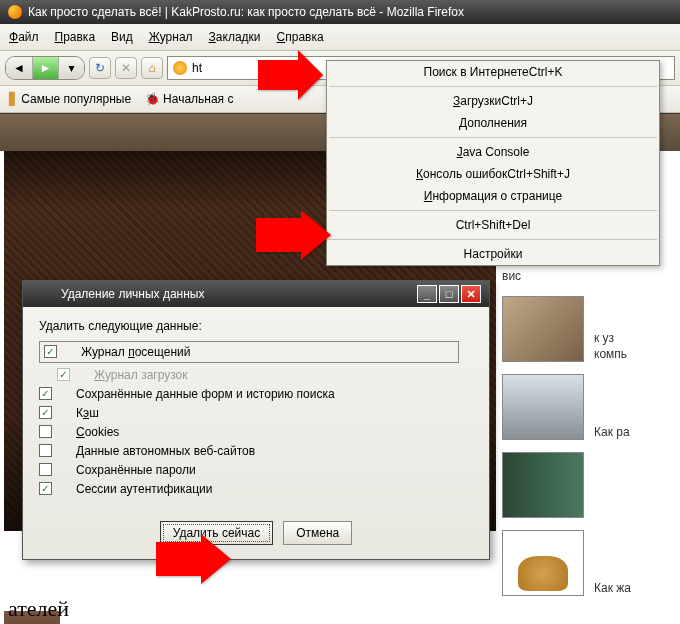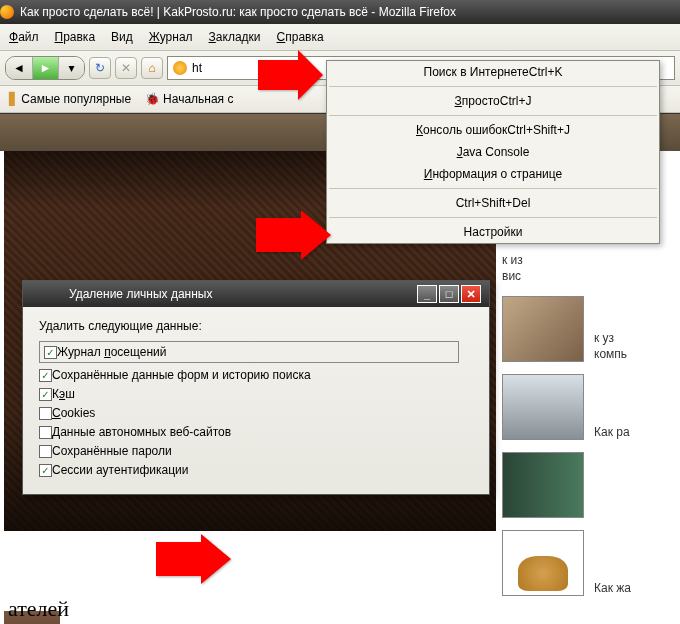--- a/index.html
+++ b/index.html
@@ -8,21 +8,21 @@
       font-size: 12px;
       background: #fff;
       width: 680px;
       height: 624px;
       position: relative;
       overflow: hidden;
     }
     .titlebar {
       background: linear-gradient(180deg, #5a5a5a 0%, #2a2a2a 100%);
       color: #fff;
-      padding: 4px 0;
+      padding: 4px 8px;
       display: flex;
       align-items: center;
       height: 24px;
     }
     .titlebar .ff-icon {
       width: 14px; height: 14px;
       background: radial-gradient(circle at 30% 30%, #ffcc33, #ee6600);
       border-radius: 50%;
       margin-right: 6px;
     }
@@ -155,29 +155,29 @@
       box-shadow: 3px 3px 8px rgba(0,0,0,0.4);
     }
     .dlg-title {
       background: linear-gradient(180deg,#5a5a5a,#2a2a2a);
       color: #fff;
       padding: 4px 8px;
       display:flex;
       align-items:center;
       justify-content:space-between;
     }
-    .dlg-title-left{display:flex;align-items:center;gap:24px;}
+    .dlg-title-left{display:flex;align-items:center;gap:16px;}
     .win-btns{display:flex;gap:2px;}
     .win-btn{width:20px;height:18px;border:1px solid #fff;display:flex;align-items:center;justify-content:center;font-weight:bold;font-size:11px;}
     .win-btn.min{background:linear-gradient(180deg,#888,#555);}
     .win-btn.max{background:linear-gradient(180deg,#888,#555);}
     .win-btn.close{background:linear-gradient(180deg,#ee5544,#cc2211);color:#fff;}
     .dlg-body{padding:12px 16px;}
     .dlg-label{margin-bottom:8px;}
-    .dlg-row{display:flex;align-items:flex-end;gap:0;margin:5px 0;}
+    .dlg-row{display:flex;align-items:flex-start;gap:24px;margin:5px 0;}
     .dlg-row.disabled{color:#999;margin-left:18px;}
     .dlg-row.boxed{border:1px solid #888;padding:3px 4px;width:420px;}
     .chk{width:13px;height:13px;border:1px solid #666;background:#fff;display:inline-flex;align-items:center;justify-content:center;}
     .chk.checked::after{content:"✓";font-size:10px;color:#2a7a2a;line-height:1;}
     .dlg-buttons{display:flex;justify-content:center;gap:10px;padding:8px 0 14px;}
     .btn{border:1px solid #888;background:linear-gradient(180deg,#fdfdfa,#e4e2d6);padding:4px 12px;font-size:12px;}
     .btn.default{border:1px solid #333;outline:1px dotted #555;outline-offset:-4px;}
     .arrow{position:absolute;color:#ff0000;}
     .arrow svg{filter:drop-shadow(1px 1px 1px rgba(0,0,0,0.3));}
     .bottom-text{position:absolute;bottom:2px;left:8px;font-size:22px;font-family:"Times New Roman",serif;}
@@ -268,30 +268,33 @@
   </div>
 </div>
 
 <div class="dropdown-menu">
   <div class="dd-item">
     <span>Поиск в Интернете</span>
     <span>Ctrl+K</span>
   </div>
   <div class="dd-sep"></div>
   <div class="dd-item">
-    <span><u>З</u><span>просто</span></span>
+    <span><u>З</u><span>агрузки</span></span>
     <span>Ctrl+J</span>
   </div>
+  <div class="dd-item">
+    <span>Дополнения</span>
+  </div>
   <div class="dd-sep"></div>
+  <div class="dd-item">
+    <span><u>J</u><span>ava Console</span></span>
+  </div>
   <div class="dd-item">
     <span><u>К</u><span>онсоль ошибок</span></span>
     <span>Ctrl+Shift+J</span>
-  </div>
-  <div class="dd-item">
-    <span><u>J</u><span>ava Console</span></span>
   </div>
   <div class="dd-item">
     <span><u>И</u><span>нформация о странице</span></span>
   </div>
   <div class="dd-sep"></div>
   <div class="dd-item">
     <span>Ctrl+Shift+Del</span>
   </div>
   <div class="dd-sep"></div>
   <div class="dd-item">
@@ -310,20 +313,24 @@
       <div class="win-btn max">□</div>
       <div class="win-btn close">✕</div>
     </div>
   </div>
   <div class="dlg-body">
     <div class="dlg-label">Удалить следующие данные:</div>
     <div class="dlg-row boxed">
       <span class="chk checked"></span>
       <span>Журнал <u>п</u>осещений</span>
     </div>
+    <div class="dlg-row disabled">
+      <span class="chk checked" style="border-color:#bbb"></span>
+      <span><u>Ж</u>урнал загрузок</span>
+    </div>
     <div class="dlg-row">
       <span class="chk checked"></span>
       <span>Сохранённые данные форм и историю поиска</span>
     </div>
     <div class="dlg-row">
       <span class="chk checked"></span>
       <span>К<u>э</u>ш</span>
     </div>
     <div class="dlg-row">
       <span class="chk"></span>
@@ -334,20 +341,24 @@
       <span>Данные автономных веб-сайтов</span>
     </div>
     <div class="dlg-row">
       <span class="chk"></span>
       <span>Сохранённые пароли</span>
     </div>
     <div class="dlg-row">
       <span class="chk checked"></span>
       <span>Сессии аутентификации</span>
     </div>
+  </div>
+  <div class="dlg-buttons">
+    <button class="btn default">Удалить сейчас</button>
+    <button class="btn">Отмена</button>
   </div>
 </div>
 
 <div class="arrow" style="top:50px;left:258px">
   <svg width="68" height="68">
       <polygon points="0,10 40,10 40,0 65,25 40,50 40,40 0,40" fill="#ff0000"></polygon>
     </svg>
 </div>
 <div class="arrow" style="top:210px;left:256px">
   <svg width="78" height="60">

